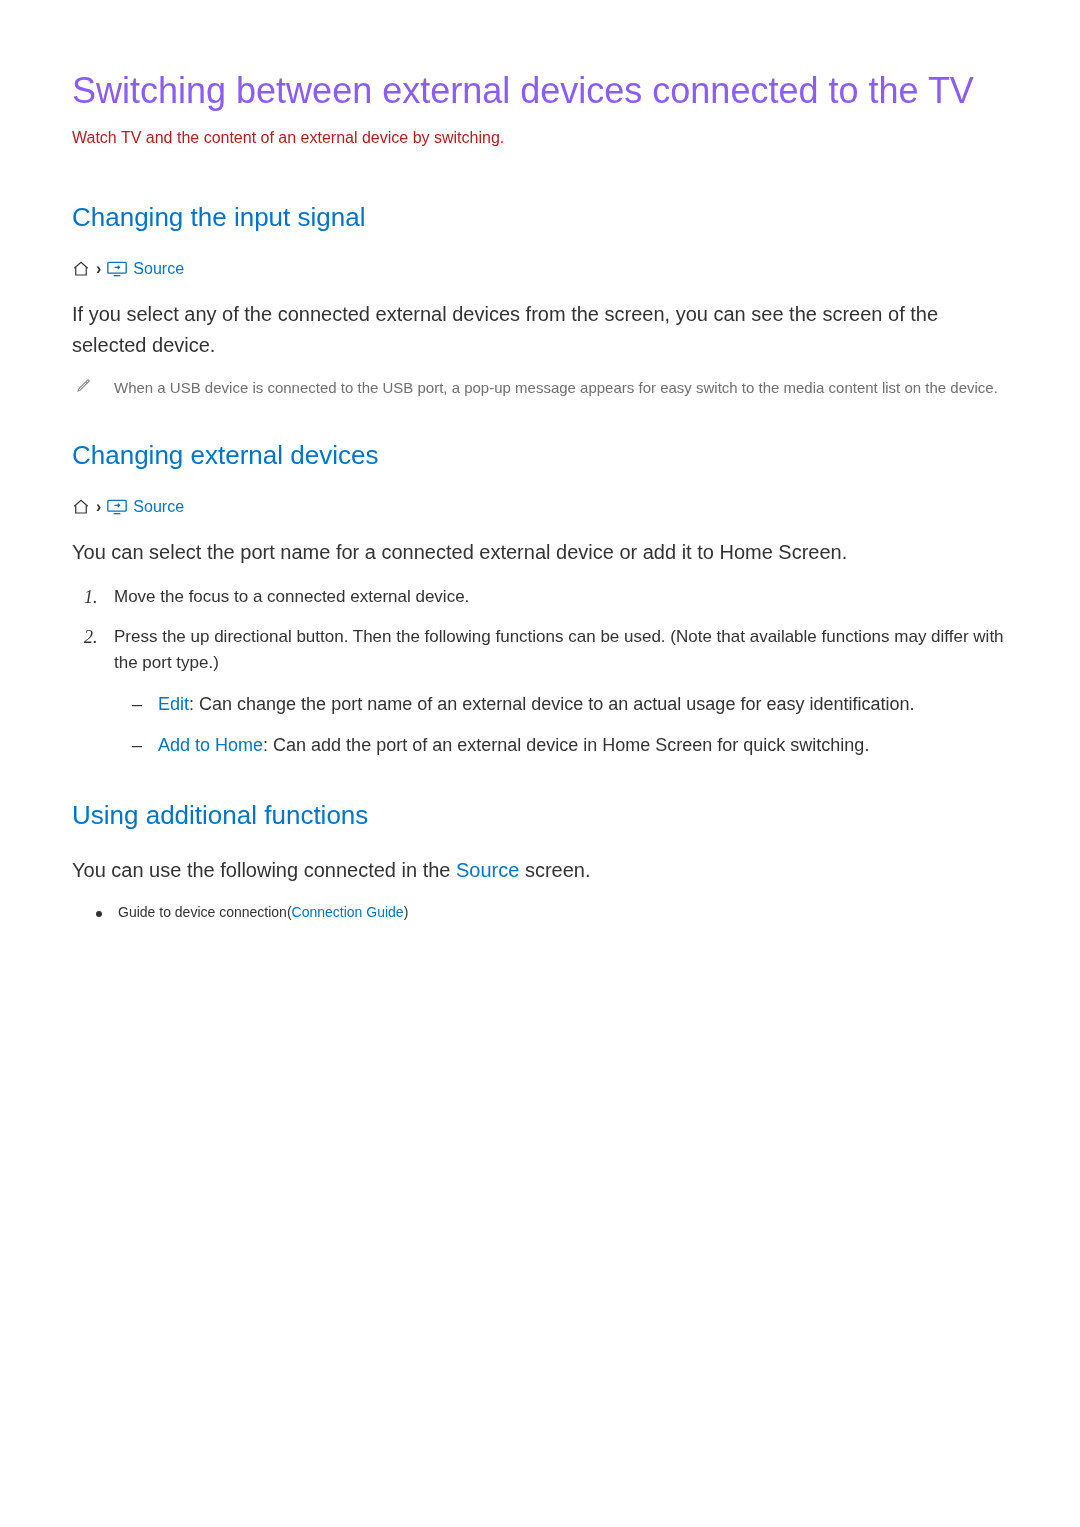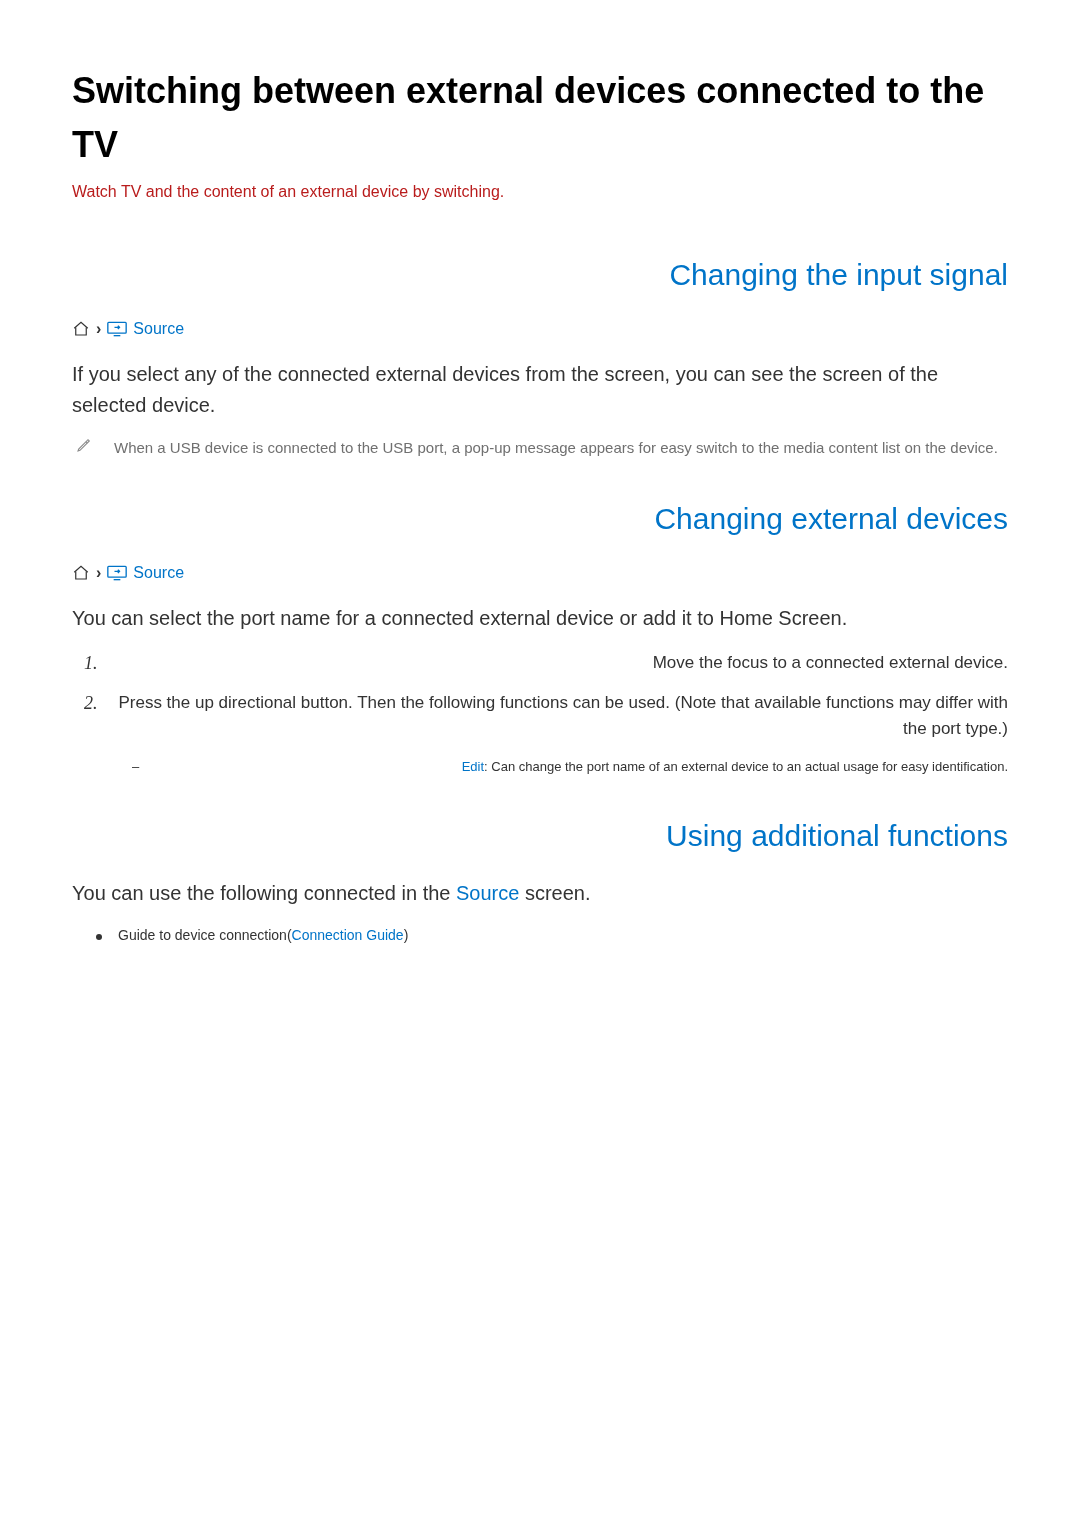--- a/index.html
+++ b/index.html
@@ -9,37 +9,36 @@
     }
     body {
       font-family: Arial, Helvetica, sans-serif;
       background-color: #ffffff;
       width: 1080px;
       padding: 64px 72px;
       color: #333333;
       line-height: 1.5;
     }
     .page-title {
-      color: #000000;
+      color: #8b5cf6;
       font-size: 36px;
-      font-weight: 700;
+      font-weight: 400;
       margin-bottom: 8px;
     }
     .page-subtitle {
       color: #b91c1c;
       font-size: 16px;
       margin-bottom: 48px;
     }
     .section-heading {
       color: #0074c8;
-      font-size: 30px;
+      font-size: 26px;
       font-weight: 400;
       margin-bottom: 20px;
       margin-top: 36px;
-      text-align: right;
     }
     .breadcrumb {
       display: flex;
       align-items: center;
       gap: 6px;
       margin-bottom: 18px;
     }
     .breadcrumb .chev {
       color: #333333;
       font-weight: bold;
@@ -68,21 +67,20 @@
     .note-text {
       color: #707070;
       font-size: 15px;
       line-height: 1.5;
     }
     ol.steps {
       list-style: none;
       counter-reset: step;
       margin-left: 12px;
       margin-bottom: 20px;
-      text-align: right;
     }
     ol.steps > li {
       counter-increment: step;
       position: relative;
       padding-left: 30px;
       margin-bottom: 14px;
       font-size: 17px;
       color: #333333;
       line-height: 1.55;
     }
@@ -98,21 +96,21 @@
     }
     ul.sublist {
       list-style: none;
       margin-top: 14px;
       margin-left: 18px;
     }
     ul.sublist > li {
       position: relative;
       padding-left: 26px;
       margin-bottom: 14px;
-      font-size: 13px;
+      font-size: 18px;
       color: #333333;
       line-height: 1.55;
     }
     ul.sublist > li::before {
       content: "–";
       position: absolute;
       left: 0;
       top: 0;
       color: #333333;
     }
@@ -204,20 +202,23 @@
 <p class="body-paragraph">You can select the port name for a connected external device or add it to Home Screen.</p>
 
 <ol class="steps">
   <li>Move the focus to a connected external device.</li>
   <li>
     <span>Press the up directional button. Then the following functions can be used. (Note that available functions may differ with the port type.)</span>
     <ul class="sublist">
       <li>
         <span class="keyword">Edit</span><span>: Can change the port name of an external device to an actual usage for easy identification.</span>
       </li>
+      <li>
+        <span class="keyword">Add to Home</span><span>: Can add the port of an external device in Home Screen for quick switching.</span>
+      </li>
     </ul>
   </li>
 </ol>
 
 <h2 class="section-heading">Using additional functions</h2>
 
 <p class="body-paragraph">
   <span>You can use the following connected in the </span><span class="keyword">Source</span><span> screen.</span>
 </p>
 

